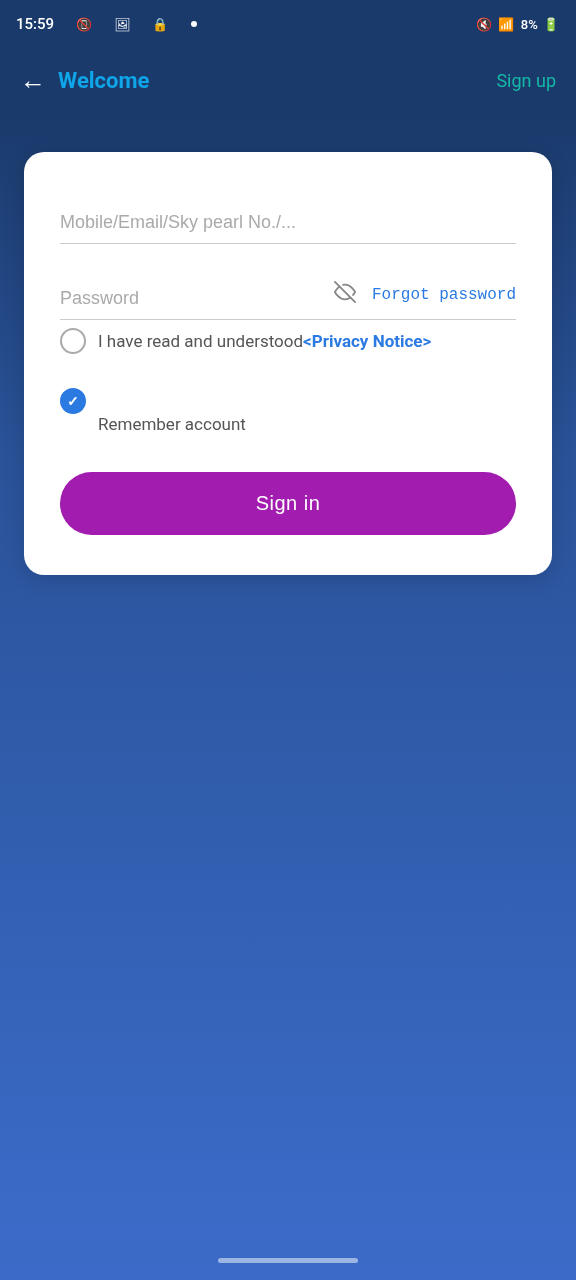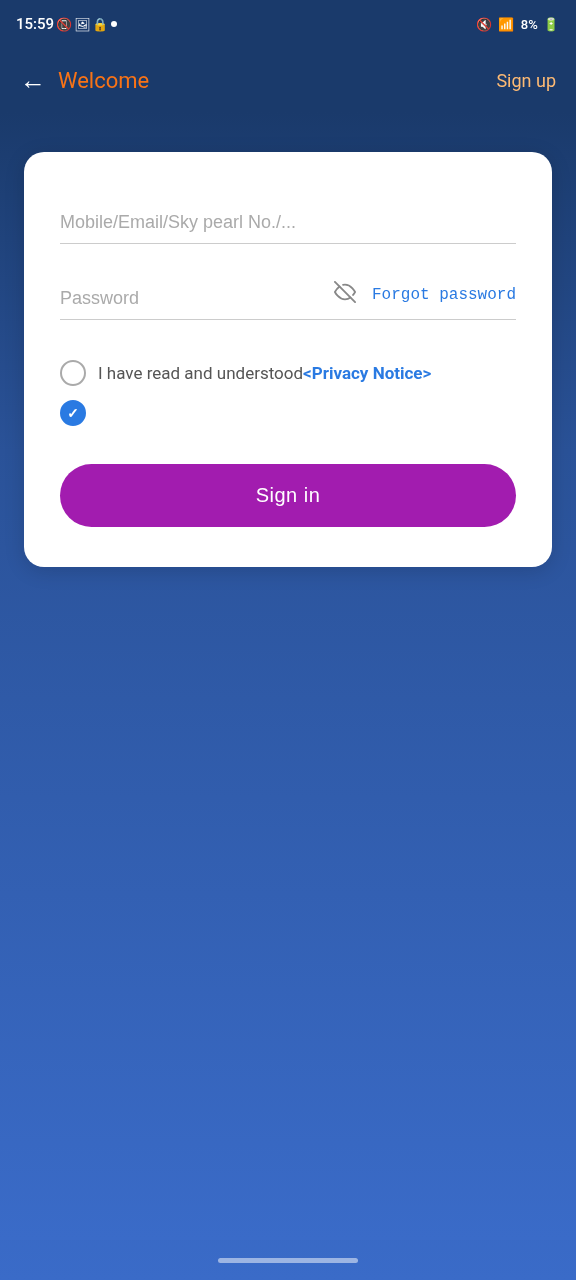--- a/index.html
+++ b/index.html
@@ -24,21 +24,21 @@
       justify-content: space-between;
       padding: 0 16px;
       color: white;
       font-size: 15px;
       font-weight: 500;
       flex-shrink: 0;
     }
     .status-left {
       display: flex;
       align-items: center;
-      gap: 2px;
+      gap: 22px;
     }
     .status-right {
       display: flex;
       align-items: center;
       gap: 6px;
       font-size: 13px;
     }
 
     
     .header {
@@ -51,28 +51,28 @@
       flex-shrink: 0;
     }
     .header-back {
       color: white;
       font-size: 26px;
       cursor: pointer;
       display: flex;
       align-items: center;
     }
     .header-title {
-      color: #f97316;
+      color: #0ea5e9;
       font-size: 22px;
-      font-weight: 400;
+      font-weight: 700;
       flex: 1;
       margin-left: 12px;
     }
     .header-signup {
-      color: #fdba74;
+      color: #14b8a6;
       font-size: 18px;
       cursor: pointer;
     }
 
     
     .main-content {
       flex: 1;
       display: flex;
       flex-direction: column;
       align-items: center;
@@ -109,21 +109,21 @@
     .input-wrapper {
       position: relative;
       margin-bottom: 24px;
     }
 
     .password-row {
       display: flex;
       align-items: center;
       border-bottom: 1.5px solid #ccc;
       padding-bottom: 10px;
-      margin-bottom: 40px;
+      margin-bottom: 8px;
     }
     .password-input {
       flex: 1;
       border: none;
       outline: none;
       font-size: 18px;
       color: #333;
       background: transparent;
       padding: 12px 0 0;
     }
@@ -273,20 +273,21 @@
     <div class="checkbox-row">
       <div class="checkbox-circle"></div>
       <span>
         <span class="checkbox-label">I have read and understood</span><span class="privacy-link">&lt;Privacy Notice&gt;</span>
       </span>
     </div>
 
     
     <div class="checkbox-row">
       <div class="checkbox-circle checked"></div>
+      <span class="checkbox-label">Remember account</span>
     </div>
 
     
     <button class="signin-btn">Sign in</button>
 
   </div>
 </div>
 
 <div class="home-indicator">
   <div class="home-bar"></div>

